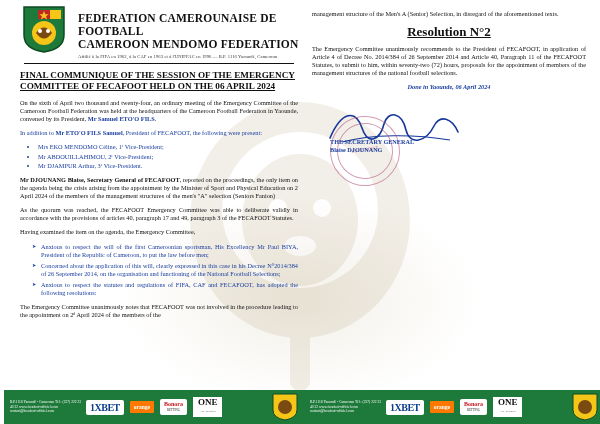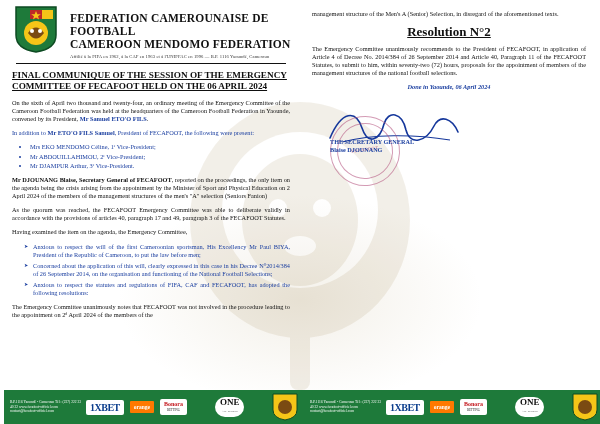--- a/index.html
+++ b/index.html
@@ -18,21 +18,21 @@
       radial-gradient(ellipse 260px 150px at 300px 300px, rgba(200,185,150,0.22), rgba(255,255,255,0) 70%);
   }
   
   .watermark {
     position:absolute; left:150px; top:70px; width:300px; height:330px;
     opacity:0.10; pointer-events:none;
   }
   .col {
     position:absolute; top:0; height:424px;
   }
-  .col-left { left:0; width:302px; }
+  .col-left { left:8px; width:302px; }
   .col-right { left:302px; width:298px; }
 
   
   .header {
     position:relative;
     height:54px;
     padding:6px 8px 0 8px;
   }
   .crest {
     position:absolute; left:14px; top:5px; width:44px; height:48px;
@@ -156,21 +156,21 @@
     background:#ff7900; color:#fff; font-weight:bold; font-size:5.5px;
     padding:3px 4px; border-radius:1px;
   }
   .logo-bonora {
     background:#fff; color:#c3161c; font-weight:bold; font-size:6px;
     padding:2px 4px; border-radius:2px; text-align:center; line-height:6px;
   }
   .logo-bonora small { display:block; color:#222; font-size:3px; font-weight:normal; }
   .logo-one {
     background:#fff; color:#111; font-weight:bold; font-size:9px;
-    padding:1px 5px; border-radius:10px; text-align:center; line-height:9px;margin-left:22px;
+    padding:1px 5px; border-radius:0; text-align:center; line-height:9px;
   }
   .logo-one small { display:block; font-size:2.8px; font-weight:normal; color:#444; }
   .f-crest { width:26px; height:28px; margin-left:auto; margin-right:6px; }
 </style>
 </head>
 <body>
 
 <div class="page">
 
   <svg class="watermark" viewBox="0 0 300 330">

